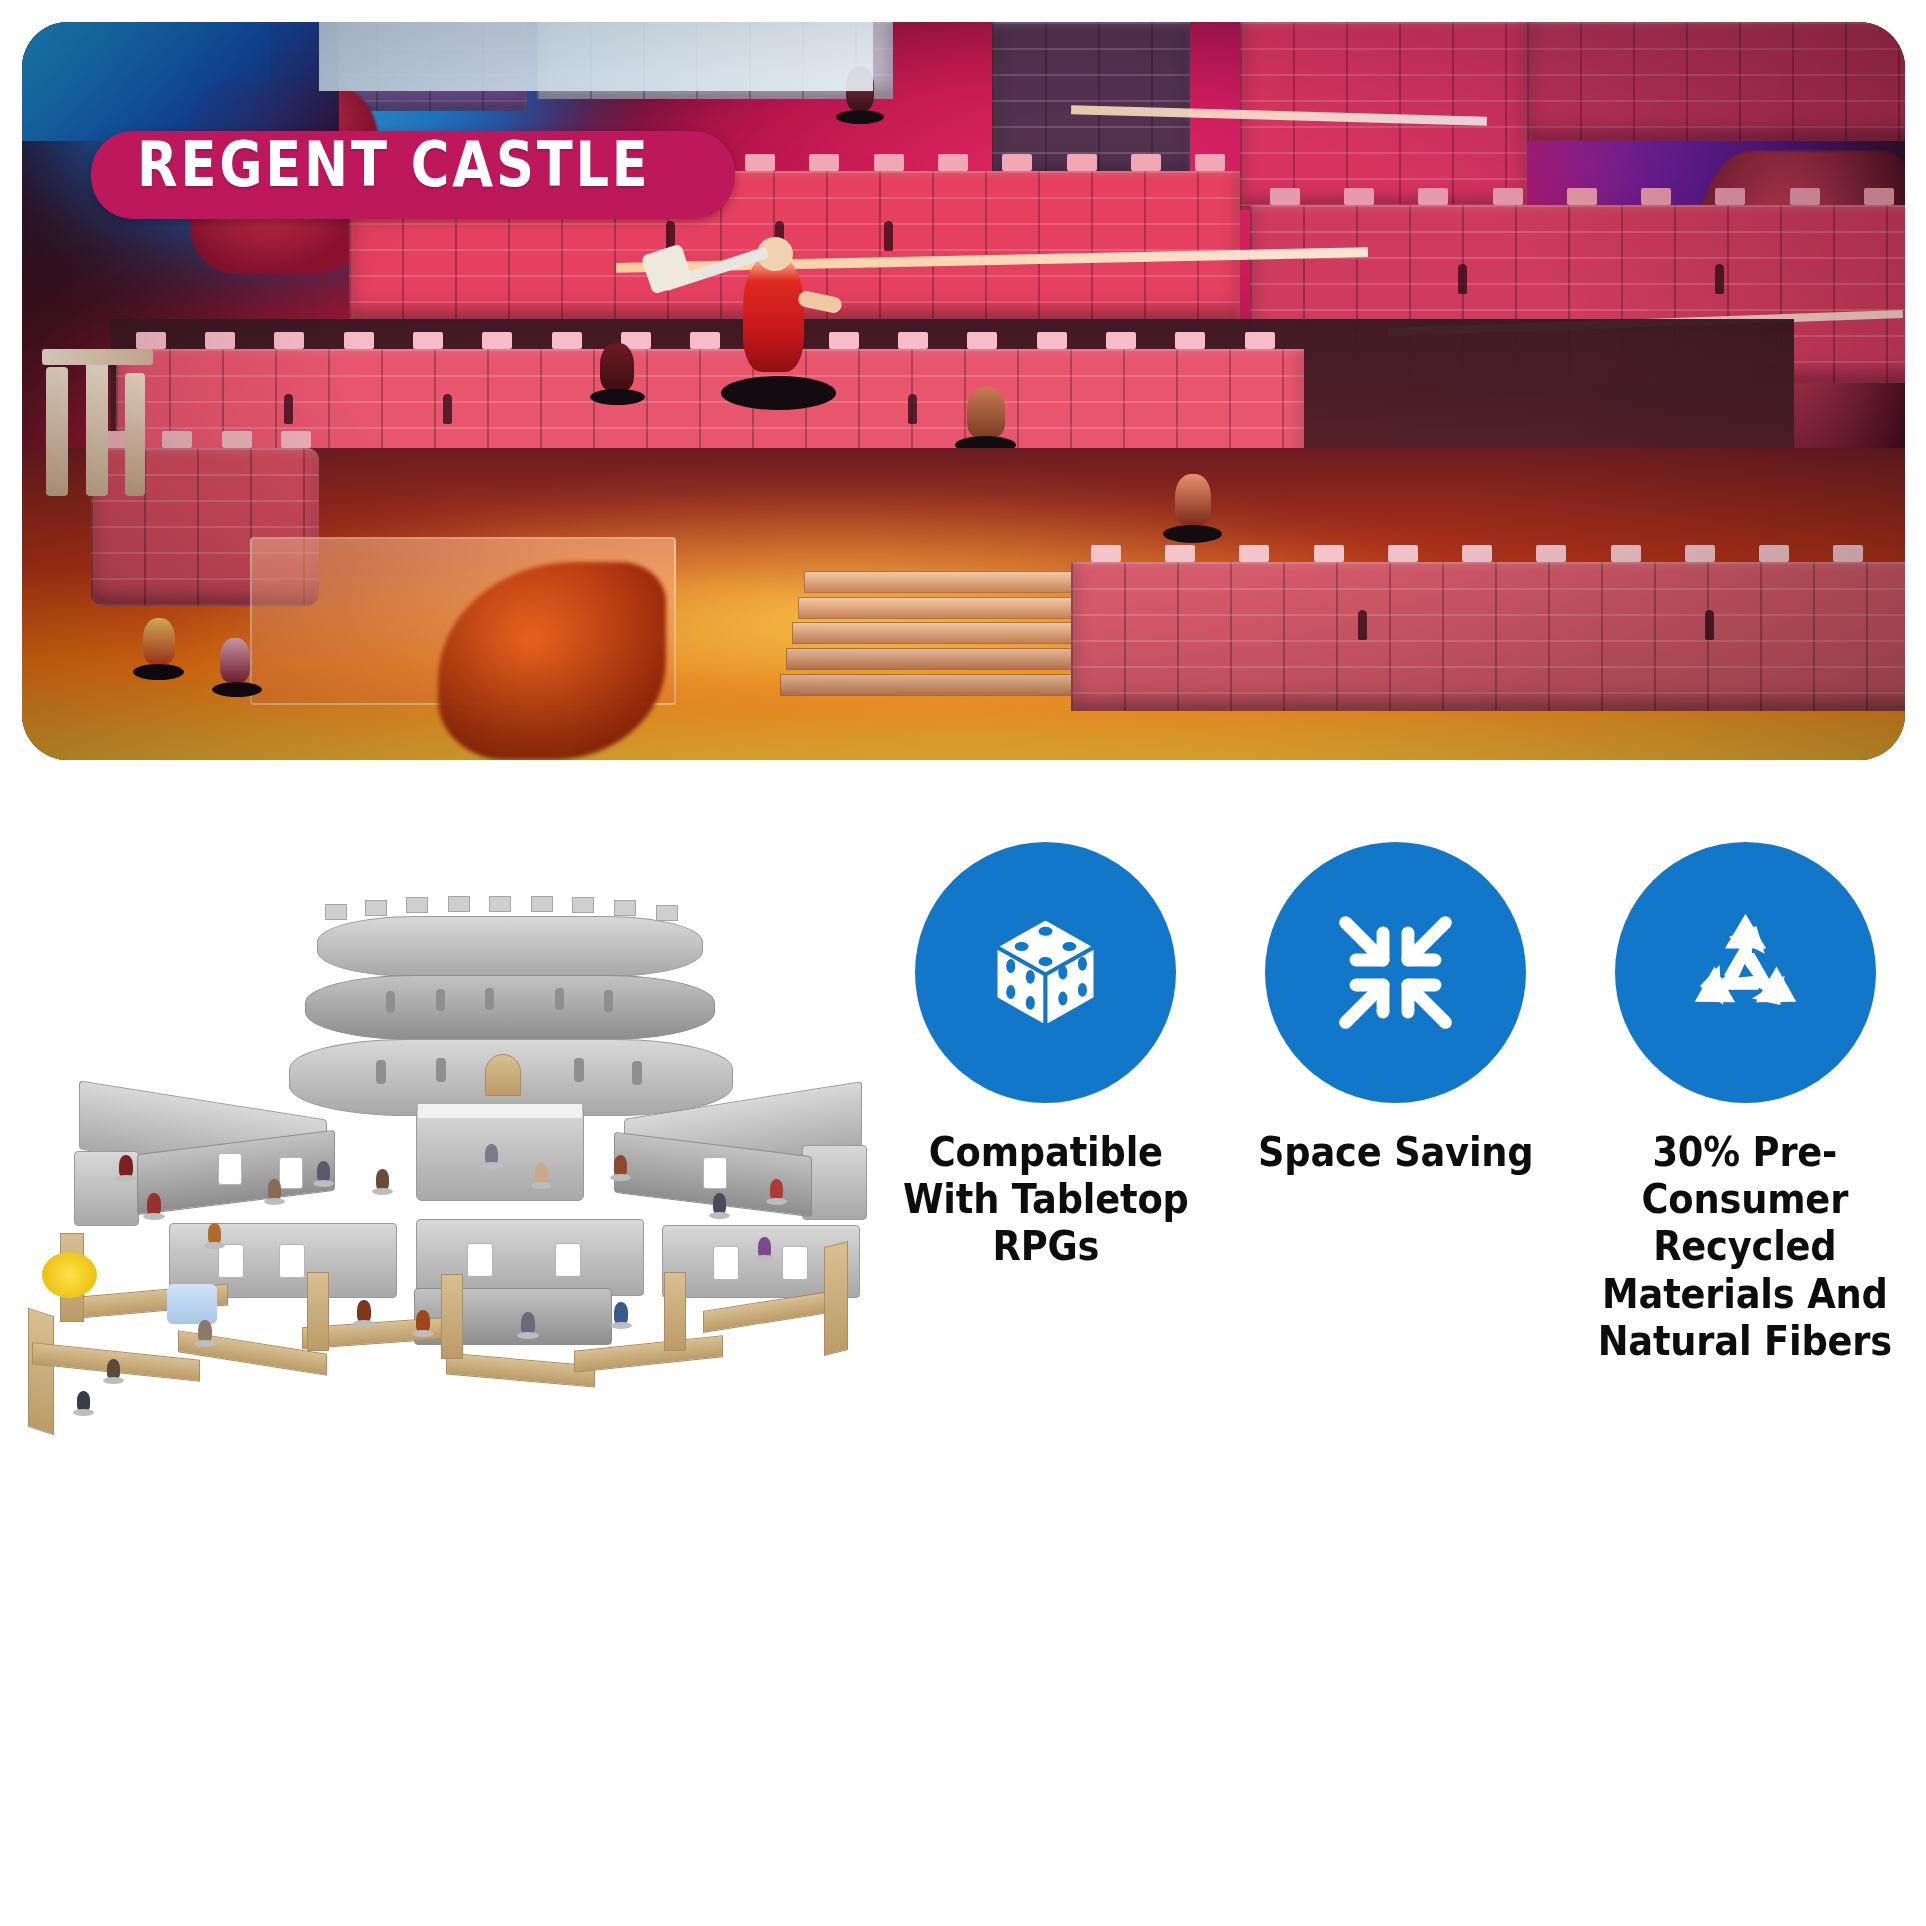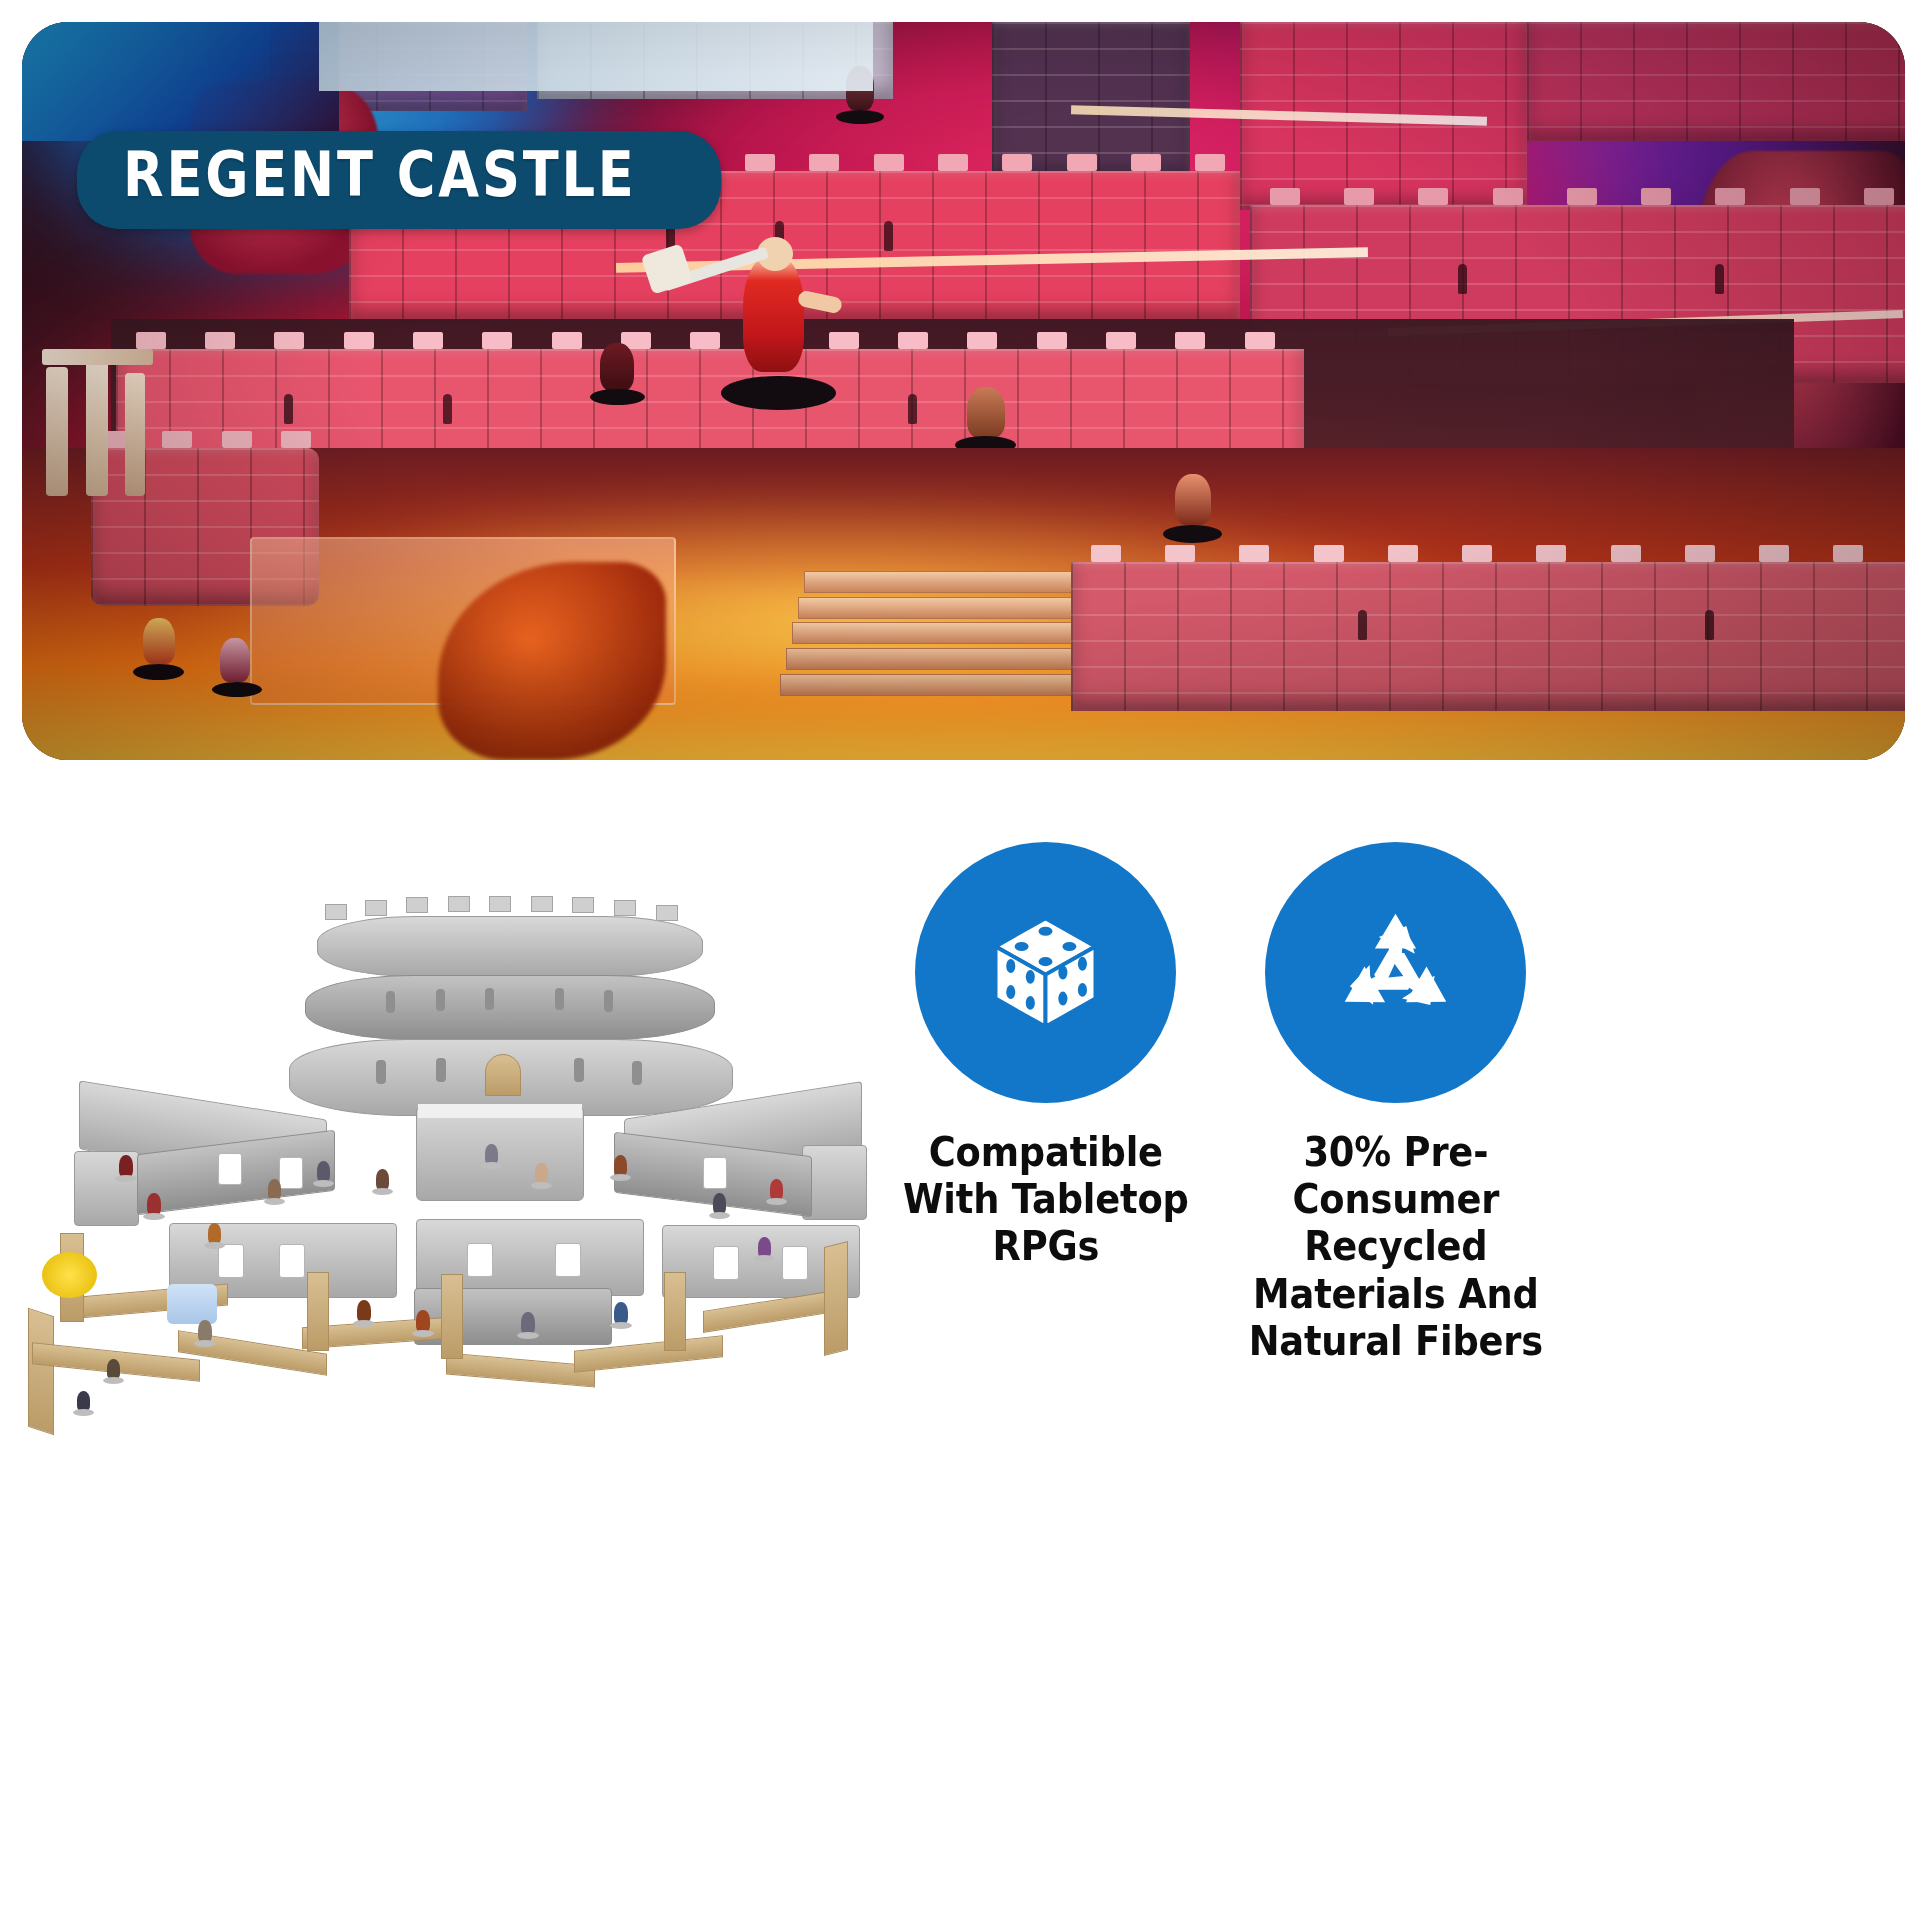--- a/index.html
+++ b/index.html
@@ -39,23 +39,23 @@
   .wall { position:absolute; box-shadow: inset 0 4px 10px rgba(255,255,255,.14), inset 0 -10px 18px rgba(0,0,0,.35); }
   .crenel { position:absolute; top:-17px; height:17px; width:30px; border-radius:2px; }
   .slit { position:absolute; width:9px; height:30px; border-radius:5px 5px 2px 2px; background:#2a0a12; opacity:.75; }
   .fig { position:absolute; border-radius:44% 44% 30% 30%; }
   .base { position:absolute; border-radius:50%; background:#120b10; }
 
   .floor { position:absolute; }
 
   
   .badge {
-    position:absolute; left:55px; top:109px;
-    background:#0c4a6e; border-radius:42px;
-    padding: 12px 46px 23px 46px;
+    position:absolute; left:69px; top:109px;
+    background:#be185d; border-radius:42px;
+    padding: 2px 46px 23px 46px;
     box-shadow: 0 3px 10px rgba(0,0,0,.28);
   }
   .badge-text {
     color:#fff; font-size:63px; line-height:1;
     font-weight:bold; letter-spacing:3px;
     font-family:"DejaVu Sans", sans-serif;
     font-stretch: condensed;
     transform: scaleX(.93);
     transform-origin:left center;
     white-space:nowrap;
@@ -417,20 +417,37 @@
             <ellipse cx="40" cy="44" rx="2.1" ry="3.2"></ellipse>
             <ellipse cx="49" cy="28" rx="2.1" ry="3.2"></ellipse>
             <ellipse cx="49" cy="40" rx="2.1" ry="3.2"></ellipse>
           </g>
         </svg>
       </div>
       <div class="flabel wide">Compatible With Tabletop RPGs</div>
     </div>
 
 
+    <div class="feature">
+      <div class="circle">
+        <svg width="133" height="133" viewBox="0 0 64 64">
+          <g stroke="#ffffff" stroke-width="6.2" stroke-linecap="round" stroke-linejoin="round" fill="none">
+            <path d="M8 8 L26 26"></path>
+            <path d="M26 13 L26 26 L13 26"></path>
+            <path d="M56 8 L38 26"></path>
+            <path d="M38 13 L38 26 L51 26"></path>
+            <path d="M8 56 L26 38"></path>
+            <path d="M13 38 L26 38 L26 51"></path>
+            <path d="M56 56 L38 38"></path>
+            <path d="M51 38 L38 38 L38 51"></path>
+          </g>
+        </svg>
+      </div>
+      <div class="flabel">Space Saving</div>
+    </div>
 
     <div class="feature">
       <div class="circle">
         <svg width="139" height="139" viewBox="0 0 64 64">
           <g fill="#ffffff">
             <path d="M32 5 L41.5 21 L35 21 L35 27 L29 27 L29 21 L22.5 21 Z" transform="rotate(0 32 32)"></path>
             <path d="M32 5 L41.5 21 L35 21 L35 27 L29 27 L29 21 L22.5 21 Z" transform="rotate(120 32 32)"></path>
             <path d="M32 5 L41.5 21 L35 21 L35 27 L29 27 L29 21 L22.5 21 Z" transform="rotate(240 32 32)"></path>
             <path d="M28 23 L36 23 L44 37 L50 33.5 L48 47 L35 44 L40.5 40.5 Z"></path>
             <path d="M28 23 L36 23 L44 37 L50 33.5 L48 47 L35 44 L40.5 40.5 Z" transform="rotate(120 32 32)"></path>

